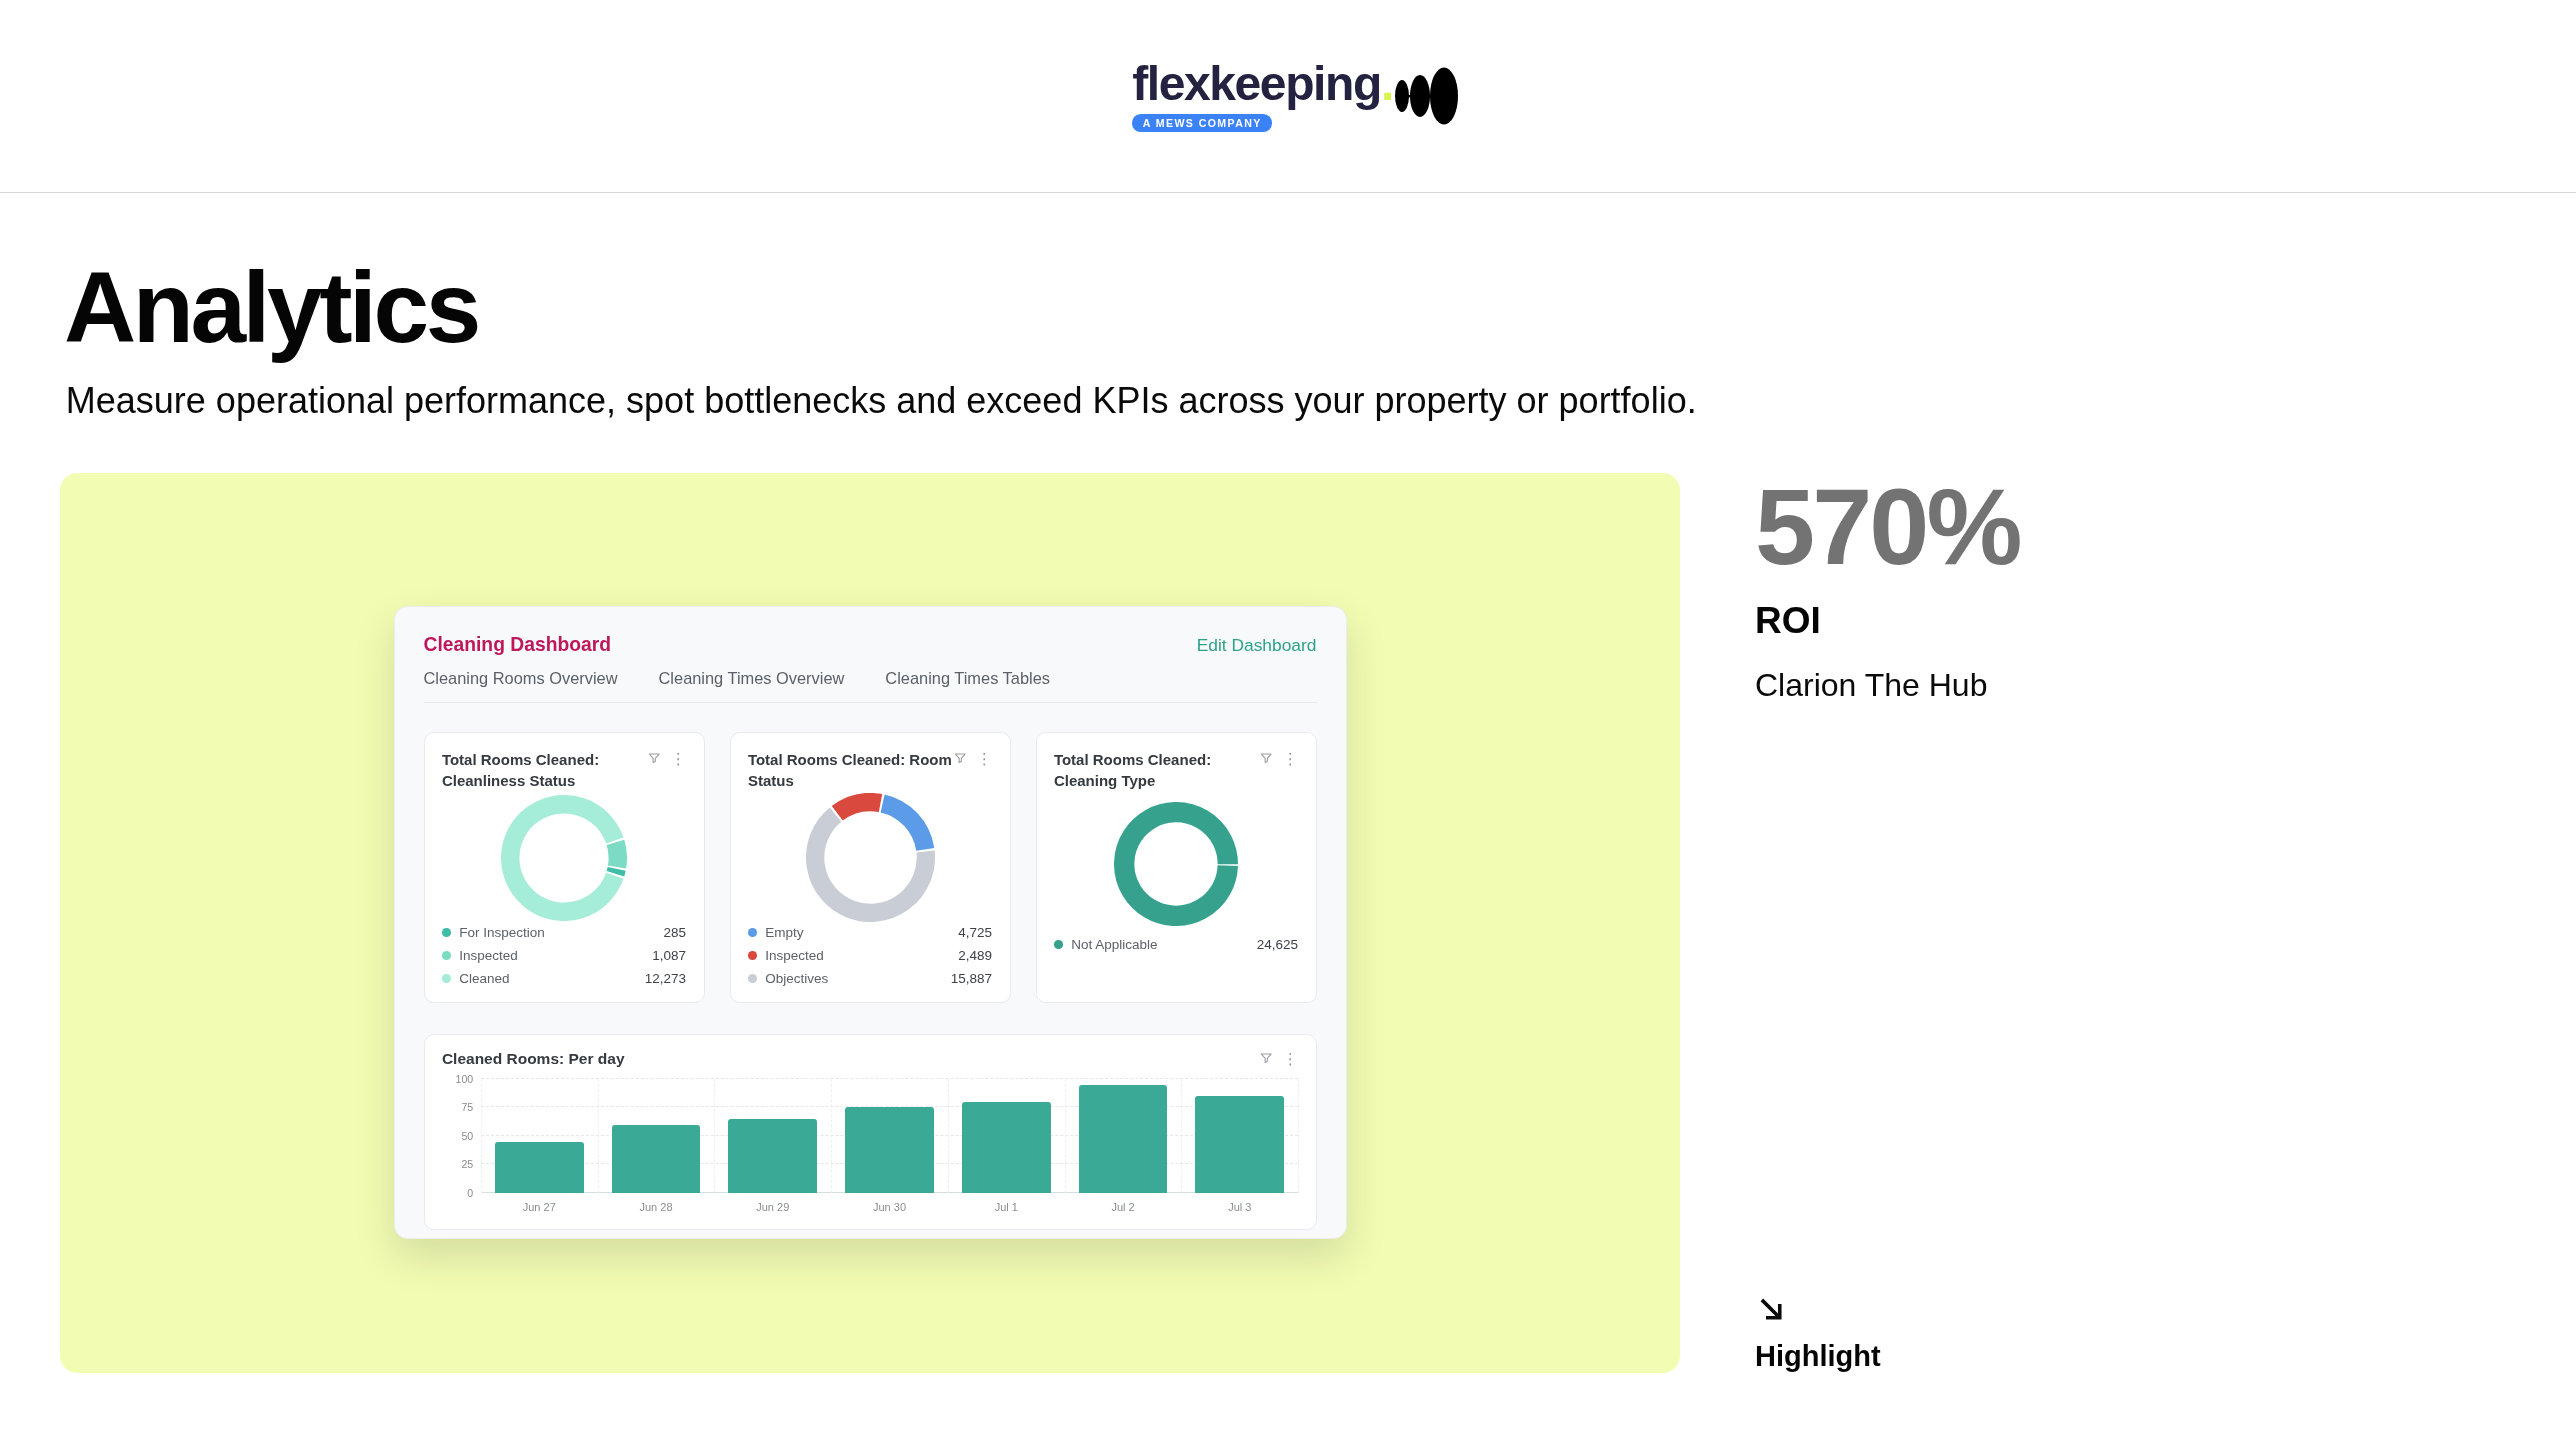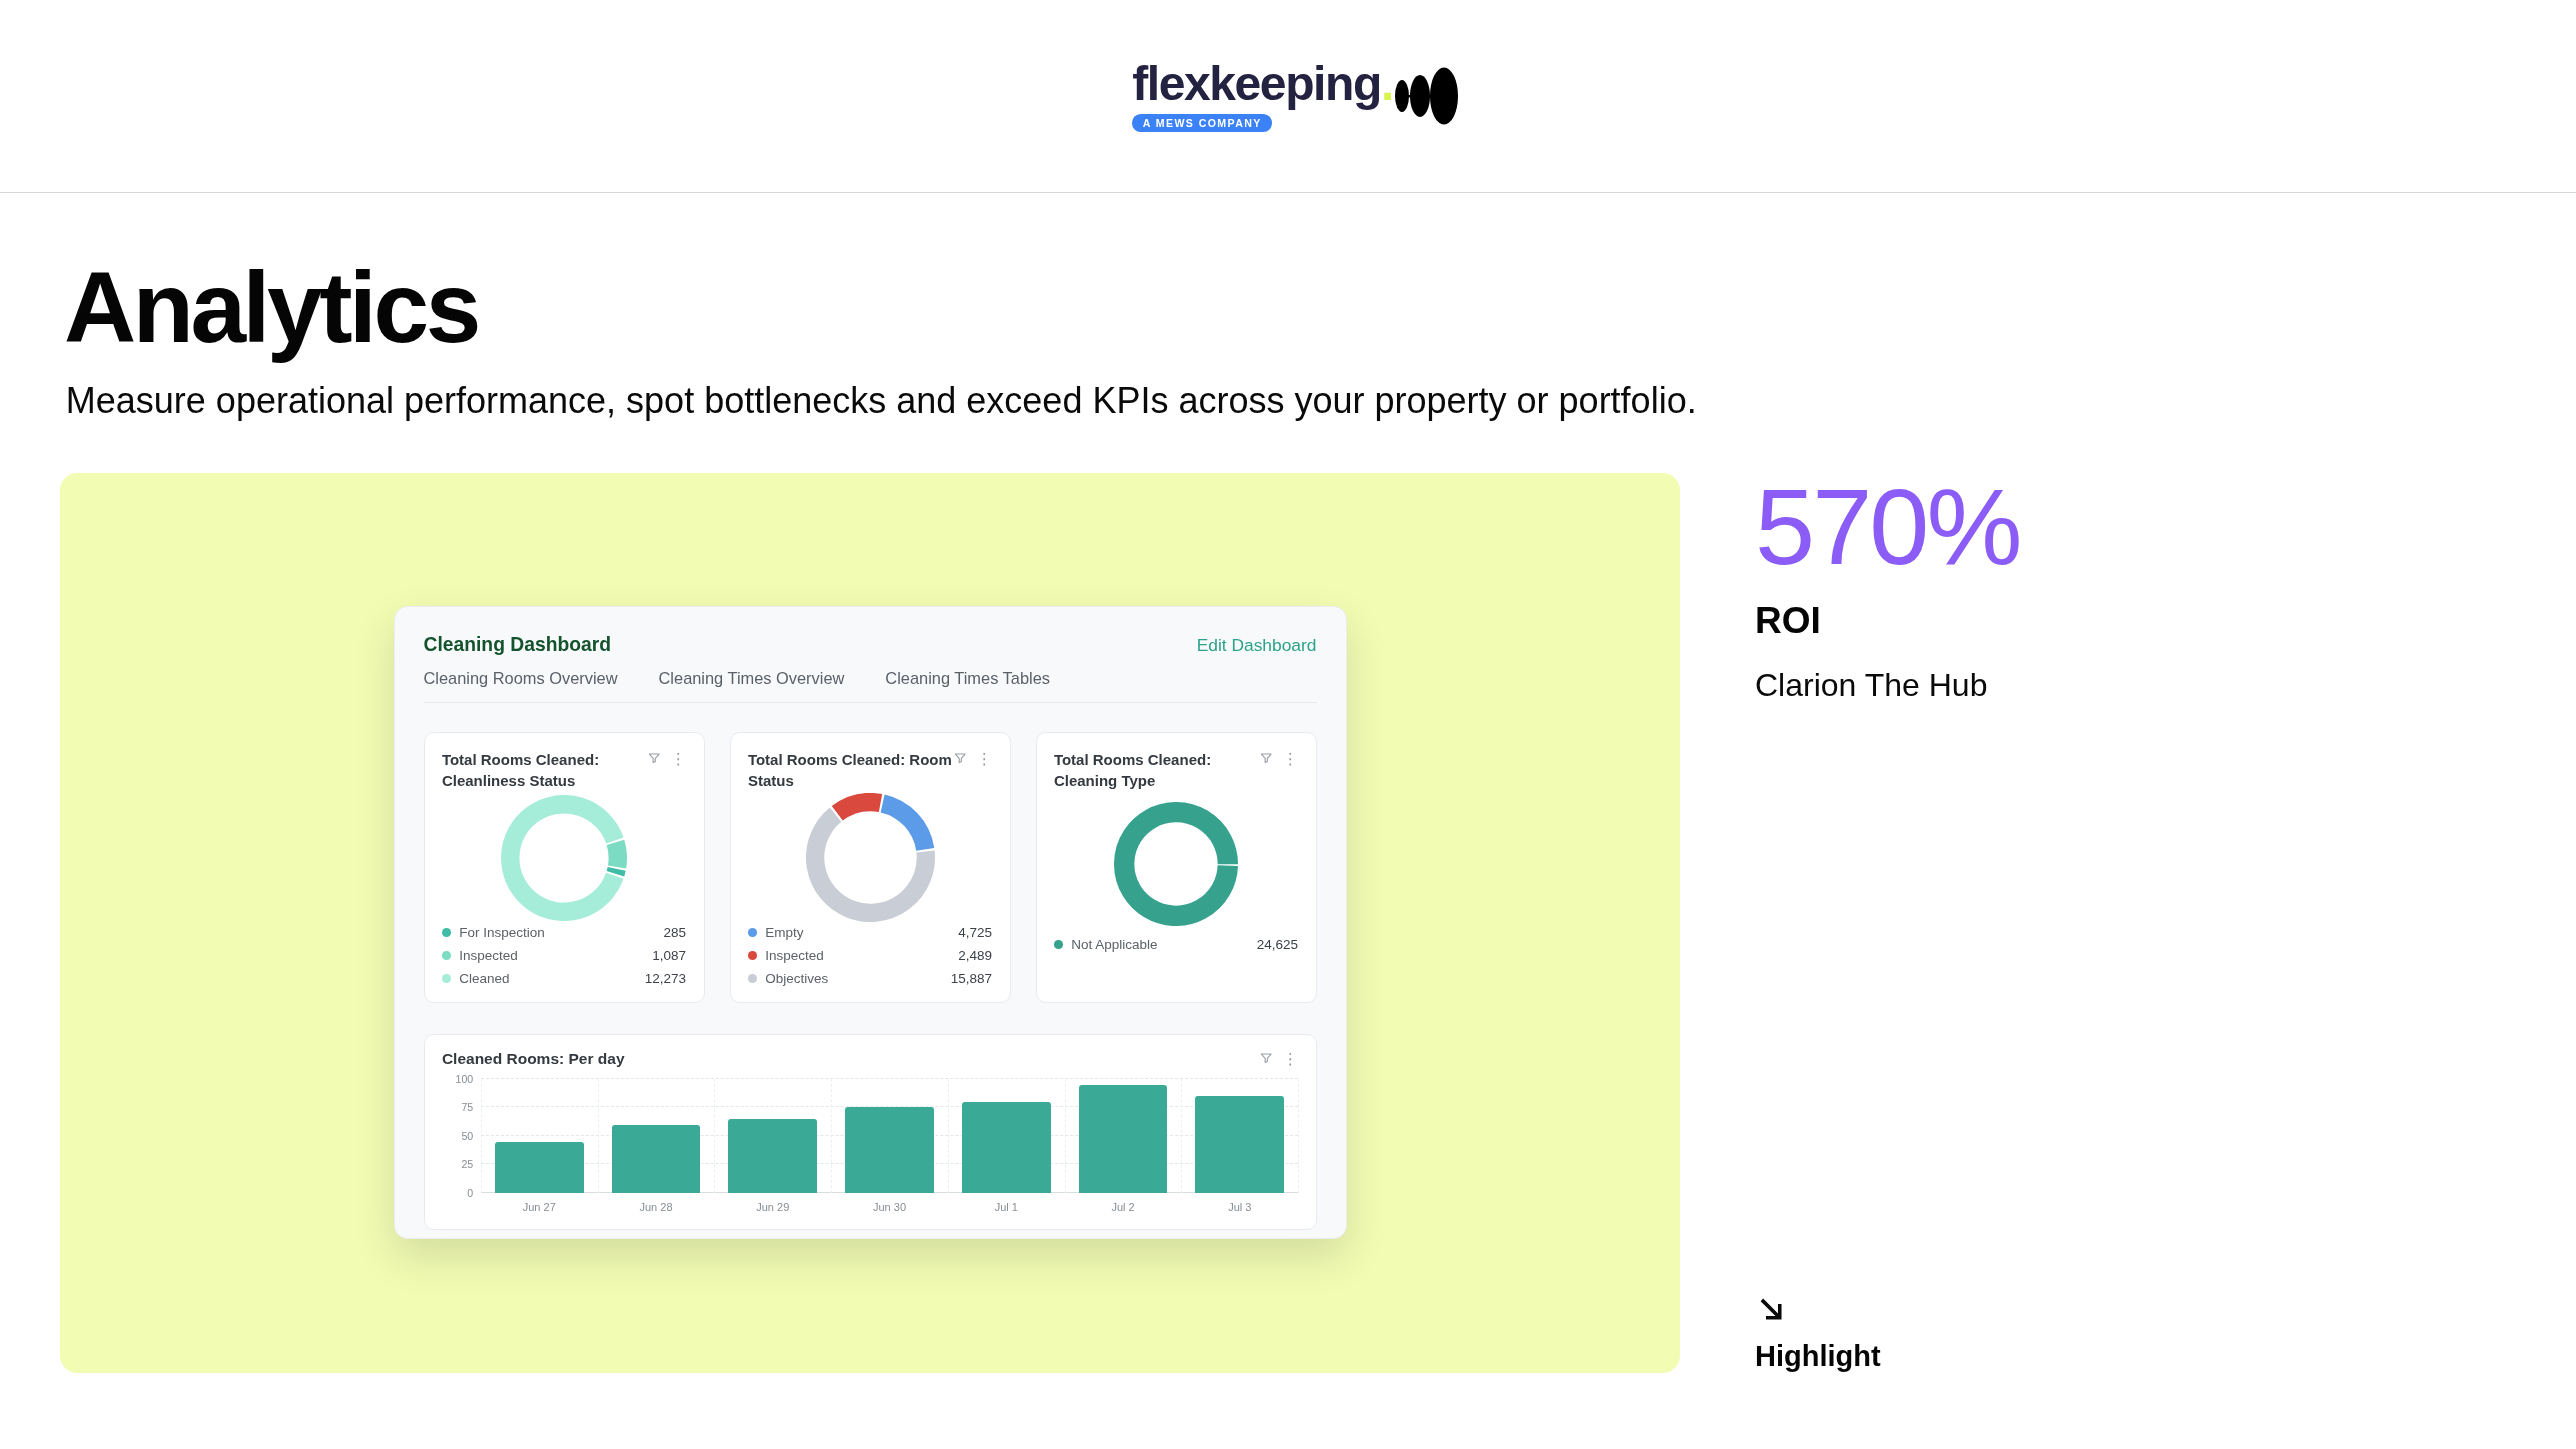--- a/index.html
+++ b/index.html
@@ -25,21 +25,21 @@
 
   
   .content-row { display: flex; margin-top: 48px; }
   .feature-panel { width: 1620px; height: 900px; background: #f2fcb2; border-radius: 17.4px;
     display: flex; align-items: center; justify-content: center; flex: none; }
 
   
   .dash { width: 953px; height: 633px; background: #f8f9fb; border: 1px solid #ececf0;
     border-radius: 13.5px; box-shadow: 0 17.4px 41px rgba(25,32,40,.14); padding: 27px 29px; }
   .dash-header { display: flex; align-items: center; justify-content: space-between; }
-  .dash-title { font-size: 19.3px; font-weight: 600; color: #14532d; }
+  .dash-title { font-size: 19.3px; font-weight: 600; color: #be185d; }
   .dash-edit { font-size: 17.4px; font-weight: 500; color: #2aa389; cursor: pointer; text-decoration: none; }
   .dash-tabs { display: flex; gap: 41px; margin-top: 12.6px; }
   .dash-tab { font-size: 16.4px; color: #5b6168; cursor: pointer; }
   .dash-divider { border-top: 1px solid #e7e9ed; margin-top: 14.5px; }
 
   .dash-cards { display: flex; gap: 25px; margin-top: 29px; }
   .mini-card { width: 281px; height: 271px; background: #ffffff; border: 1px solid #e8eaee;
     border-radius: 9.7px; padding: 15.5px 17.4px; display: flex; flex-direction: column; }
   .mini-card-head { display: flex; justify-content: space-between; }
   .mini-card-title { font-size: 15px; font-weight: 600; line-height: 1.42; color: #343a40; max-width: 208px; }
@@ -68,21 +68,21 @@
   .vline { position: absolute; top: 0; bottom: 0; width: 0; border-left: 1px dashed #eaf0ec; }
   .bars { position: absolute; left: 0; right: 0; top: 0; bottom: 0; display: flex; }
   .bar-slot { flex: 1; display: flex; align-items: flex-end; justify-content: center; }
   .bar { width: 76%; background: #3aaa96; border-radius: 2.9px 2.9px 0 0; }
   .x-axis { display: flex; margin-left: 39px; margin-top: 7.7px; }
   .x-label { flex: 1; text-align: center; font-size: 11px; color: #878d92; }
 
   
   .right-col { margin-left: 75px; width: 763px; height: 900px; display: flex;
     flex-direction: column; justify-content: space-between; }
-  .stat-value { font-size: 108px; font-weight: 400; letter-spacing: -2.9px; line-height: 1; color: #8b5cf6; }
+  .stat-value { font-size: 108px; font-weight: 700; letter-spacing: -2.9px; line-height: 1; color: #737373; }
   .stat-label { font-size: 37px; font-weight: 700; margin-top: 19.3px; color: #050505; }
   .stat-property { font-size: 32px; margin-top: 25px; color: #0a0a0a; }
   .highlight-label { font-size: 29px; font-weight: 700; margin-top: 9.7px; color: #050505; }
   .highlight-text { font-size: 35px; line-height: 1.33; margin-top: 11.6px; max-width: 744px; color: #050505; }
 </style>
 </head>
 <body>
 
 <header class="site-header">
   <div class="logo-block">

